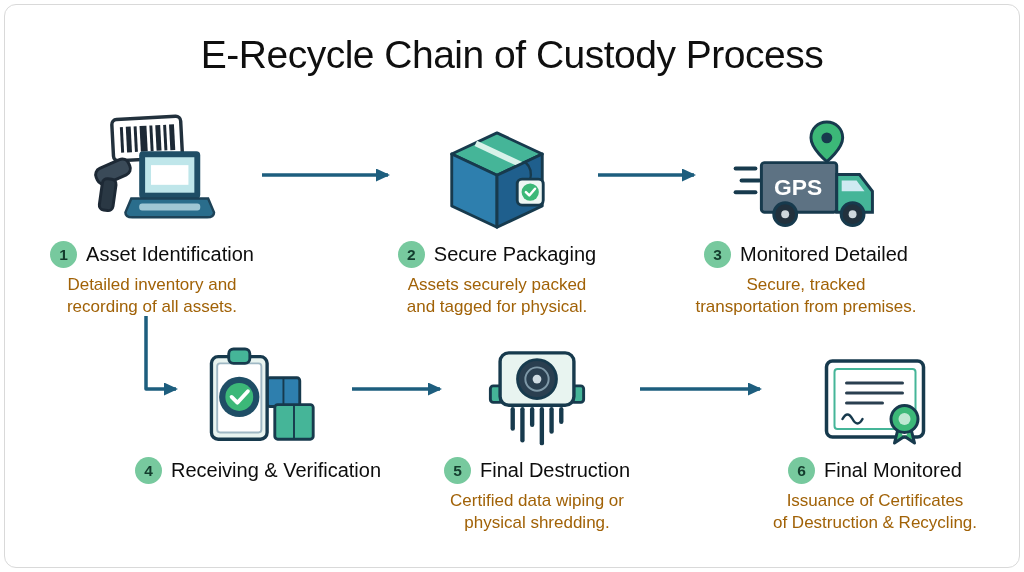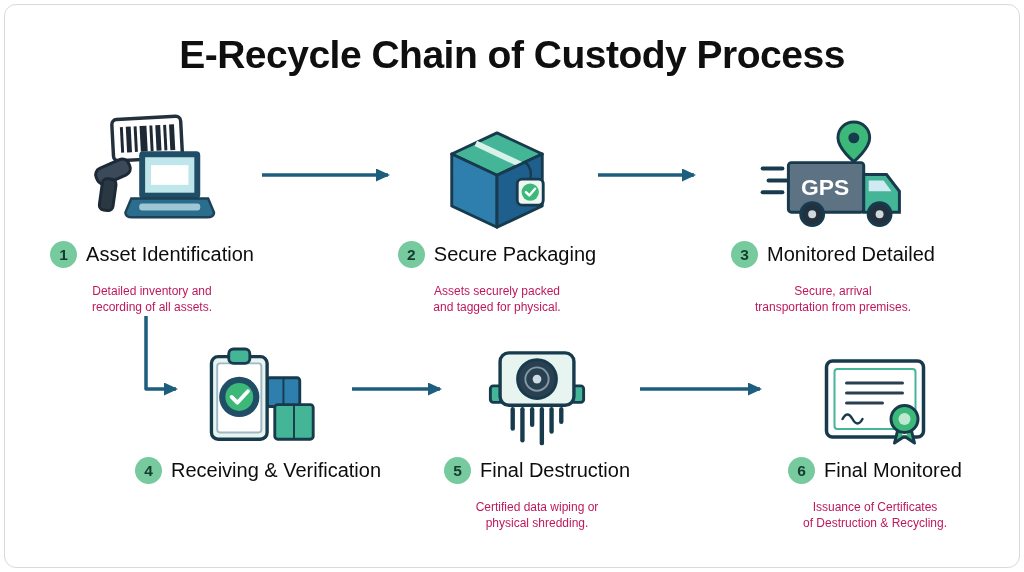--- a/index.html
+++ b/index.html
@@ -6,38 +6,38 @@
   .canvas {
     position:relative; width:1024px; height:572px; background:#ffffff;
     font-family:"Liberation Sans", sans-serif; overflow:hidden;
   }
   .frame {
     position:absolute; inset:4px; border:1.5px solid #d9d9d9; border-radius:12px;
     pointer-events:none;
   }
   .diagram-title {
     position:absolute; top:33px; left:0; width:100%;
-    text-align:center; font-size:39px; font-weight:700; color:#0f0f0f;
+    text-align:center; font-size:39px; font-weight:400; color:#0f0f0f;
     letter-spacing:-0.5px; margin:0;
   }
   .step { position:absolute; text-align:center; }
   .icon-area { display:flex; align-items:flex-end; justify-content:center; }
   .row1 .icon-area { height:138px; }
   .row2 .icon-area { height:116px; }
   .label-row {
     margin-top:8px; display:flex; align-items:center; justify-content:center; gap:9px;
   }
   .num-badge {
     width:27px; height:27px; border-radius:50%; background:#77c99e; color:#143d2e;
     font-size:15.5px; font-weight:bold; display:flex; align-items:center; justify-content:center;
     flex:0 0 auto;
   }
   .step-title { font-size:20px; font-weight:normal; color:#0d0d0d; }
   .step-desc {
-    margin-top:16px; font-size:12px; color:#be185d; line-height:1.3;
+    margin-top:6px; font-size:17px; color:#a16207; line-height:1.3;
     white-space:pre-line;
   }
   .arrows { position:absolute; inset:0; pointer-events:none; }
   svg { display:block; }
 </style>
 </head>
 <body>
 
 <div class="canvas">
   <div class="frame"></div>
@@ -106,21 +106,21 @@
       </svg>
     </div>
     <div class="label-row">
       <span class="num-badge">2</span>
       <span class="step-title">Secure Packaging</span>
     </div>
     <div class="step-desc">Assets securely packed
 and tagged for physical.</div>
   </div>
 
-  <div class="step row1" style="left:683px; top:95px; width:300px;">
+  <div class="step row1" style="left:656px; top:95px; width:300px;">
     <div class="icon-area">
       <svg width="150" height="114" viewBox="0 0 150 115">
         <g stroke="#173a4d" stroke-width="4" stroke-linecap="round">
           <line x1="4" y1="50" x2="24" y2="50"></line>
           <line x1="10" y1="62" x2="28" y2="62"></line>
           <line x1="4" y1="74" x2="24" y2="74"></line>
         </g>
         <path d="M96 3 C87 3 80 10 80 19 C80 30 96 43 96 43 C96 43 112 30 112 19 C112 10 105 3 96 3 Z" fill="#3cb878" stroke="#173a4d" stroke-width="3"></path>
         <circle cx="96" cy="19" r="5.5" fill="#173a4d"></circle>
         <rect x="30" y="44" width="76" height="50" rx="3" fill="#5d7283" stroke="#173a4d" stroke-width="3"></rect>
@@ -130,21 +130,21 @@
         <circle cx="54" cy="96" r="11.5" fill="#22313d" stroke="#173a4d" stroke-width="3"></circle>
         <circle cx="54" cy="96" r="4" fill="#cfd8dd"></circle>
         <circle cx="122" cy="96" r="11.5" fill="#22313d" stroke="#173a4d" stroke-width="3"></circle>
         <circle cx="122" cy="96" r="4" fill="#cfd8dd"></circle>
       </svg>
     </div>
     <div class="label-row">
       <span class="num-badge">3</span>
       <span class="step-title">Monitored Detailed</span>
     </div>
-    <div class="step-desc">Secure, arrival
+    <div class="step-desc">Secure, tracked
 transportation from premises.</div>
   </div>
 
   <div class="step row2" style="left:108px; top:333px; width:300px;">
     <div class="icon-area">
       <svg width="120" height="106" viewBox="0 0 125 110">
         <rect x="72" y="36" width="34" height="30" rx="3" fill="#2e7fae" stroke="#173a4d" stroke-width="3"></rect>
         <line x1="89" y1="36" x2="89" y2="66" stroke="#173a4d" stroke-width="2"></line>
         <rect x="80" y="64" width="40" height="36" rx="3" fill="#45b598" stroke="#173a4d" stroke-width="3"></rect>
         <line x1="100" y1="64" x2="100" y2="100" stroke="#173a4d" stroke-width="2"></line>

